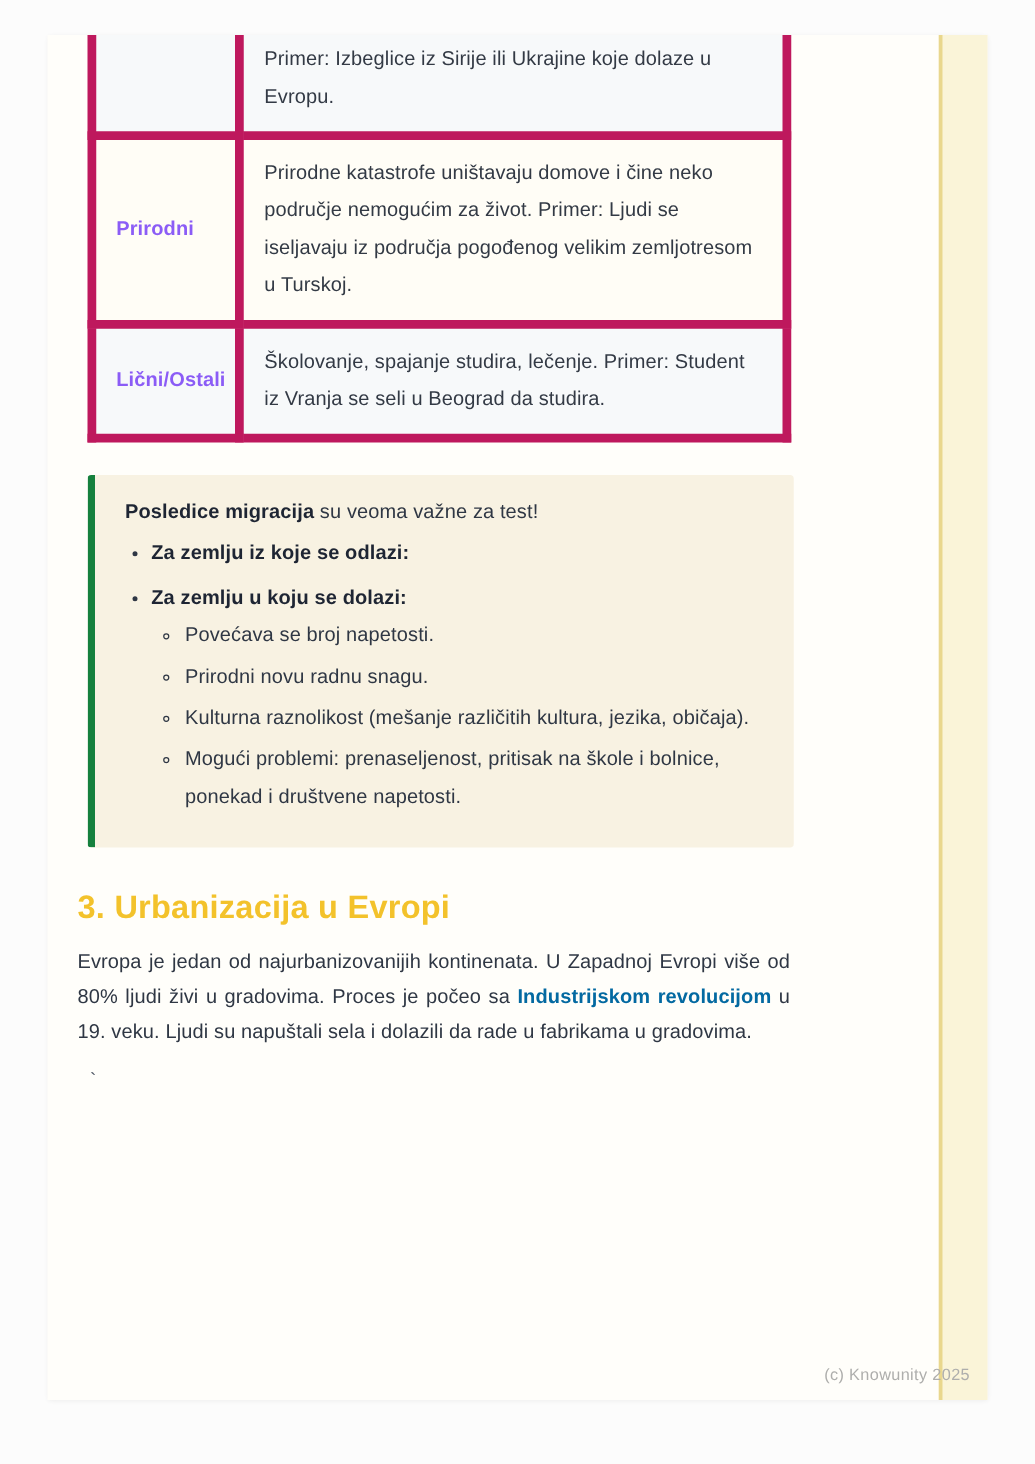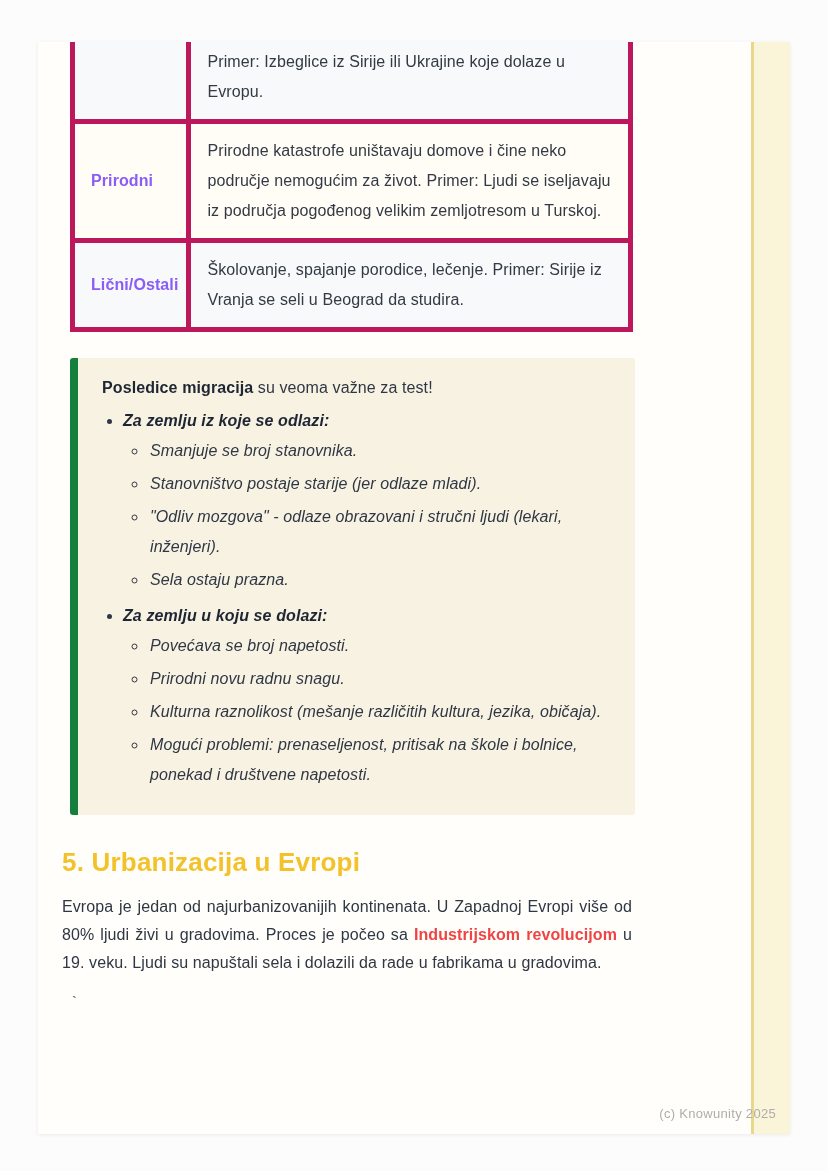--- a/index.html
+++ b/index.html
@@ -5,21 +5,21 @@
   * { margin: 0; padding: 0; box-sizing: border-box; }
   html, body {
     width: 828px; height: 1171px;
     background: #fcfcfc;
     font-family: "Liberation Sans", sans-serif;
     color: #2f3744;
     overflow: hidden;
   }
   .page {
     position: absolute;
-    left: 38px; top: 42px;
+    left: 38px; top: 28px;
     width: 752px; height: 1092px;
     background: #fffefa;
     box-shadow: 0 1px 4px rgba(0,0,0,0.07);
   }
   .accent-band {
     position: absolute;
     top: 0; right: 0;
     width: 39px; height: 100%;
     background: #faf4d8;
     border-left: 3px solid #e9d78d;
@@ -31,21 +31,21 @@
   }
   
   .mig-table {
     margin-left: 8px;
     width: 563px;
     border-collapse: collapse;
     font-size: 16px;
     letter-spacing: 0.1px;
   }
   .mig-table td {
-    border: 5px solid #be185d;
+    border: 7px solid #be185d;
     vertical-align: middle;
     line-height: 30px;
   }
   .mig-table tr.cut td { border-top: none; }
   .mig-table .cell-label {
     width: 116px;
     font-weight: bold;
     color: #8b5cf6;
     padding: 10px 8px 10px 16px;
   }
@@ -53,31 +53,31 @@
   .mig-table tr.stripe { background: #f7f9fa; }
   .mig-table tr.plain  { background: #fffdf6; }
   .mig-table tr.cut .cell-text { vertical-align: top; padding-top: 5px; height: 40px; }
   .mig-table tr.tall .cell-text { height: 105px; }
   .mig-table tr.last .cell-text { height: 78px; }
   
   .callout {
     margin: 26px 0 0 8px;
     width: 565px;
     background: #f8f2e2;
-    border-left: 8px solid #15803d;
+    border-left: 6px solid #15803d;
     border-radius: 3px;
     padding: 15px 26px 22px 24px;
     font-size: 16px;
     line-height: 30px;
     color: #2f3744;
     letter-spacing: 0.1px;
   }
   .callout .intro { margin-bottom: 2px; }
   .callout .intro b { color: #1e2533; }
-  ul.top-list { list-style: disc; padding-left: 21px; margin: 0; font-style: italic; }
+  ul.top-list { list-style: disc; padding-left: 21px; margin: 0; }
   ul.top-list > li { margin-top: 3px; }
   ul.top-list > li > .group-heading { font-weight: bold; color: #1e2533; }
   ul.sub-list { list-style: circle; padding-left: 25px; margin: 0; }
   ul.sub-list > li { margin-bottom: 3px; padding-left: 2px; }
   
   .section-heading {
     margin: 32px 0 0 0;
     font-size: 26px;
     font-weight: bold;
     color: #f3c22b;
@@ -85,21 +85,21 @@
   }
   .section-para {
     margin-top: 15px;
     width: 570px;
     font-size: 16px;
     line-height: 28px;
     text-align: justify;
     letter-spacing: 0.1px;
     color: #2f3744;
   }
-  .section-para b { color: #ef4444; margin-top: 36px; }
+  .section-para b { color: #0369a1; margin-top: 36px; }
   .stray {
     margin: 16px 0 0 10px;
     font-size: 15px;
     color: #4a5260;
   }
   
   .watermark {
     position: absolute;
     right: 14px; bottom: 13px;
     font-size: 13px;
@@ -121,49 +121,43 @@
         <tr class="cut stripe">
           <td class="cell-label"></td>
           <td class="cell-text">Primer: Izbeglice iz Sirije ili Ukrajine koje dolaze u Evropu.</td>
         </tr>
         <tr class="tall plain">
           <td class="cell-label">Prirodni</td>
           <td class="cell-text">Prirodne katastrofe uništavaju domove i čine neko područje nemogućim za život. Primer: Ljudi se iseljavaju iz područja pogođenog velikim zemljotresom u Turskoj.</td>
         </tr>
         <tr class="last stripe">
           <td class="cell-label">Lični/Ostali</td>
-          <td class="cell-text">Školovanje, spajanje porodice, lečenje. Primer: Sirije iz Vranja se seli u Beograd da studira.</td>
+          <td class="cell-text">Školovanje, spajanje studira, lečenje. Primer: Student iz Vranja se seli u Beograd da studira.</td>
         </tr>
       </tbody>
     </table>
 
     <div class="callout">
       <p class="intro"><b>Posledice migracija</b><span> su veoma važne za test!</span></p>
       <ul class="top-list">
         <li>
           <span class="group-heading">Za zemlju iz koje se odlazi:</span>
-          <ul class="sub-list">
-            <li>Smanjuje se broj stanovnika.</li>
-            <li>Stanovništvo postaje starije (jer odlaze mladi).</li>
-            <li>"Odliv mozgova" - odlaze obrazovani i stručni ljudi (lekari, inženjeri).</li>
-            <li>Sela ostaju prazna.</li>
-          </ul>
         </li>
         <li style="margin-top:6px;">
           <span class="group-heading">Za zemlju u koju se dolazi:</span>
           <ul class="sub-list">
             <li>Povećava se broj napetosti.</li>
             <li>Prirodni novu radnu snagu.</li>
             <li>Kulturna raznolikost (mešanje različitih kultura, jezika, običaja).</li>
             <li>Mogući problemi: prenaseljenost, pritisak na škole i bolnice, ponekad i društvene napetosti.</li>
           </ul>
         </li>
       </ul>
     </div>
 
-    <h2 class="section-heading">5. Urbanizacija u Evropi</h2>
+    <h2 class="section-heading">3. Urbanizacija u Evropi</h2>
     <p class="section-para"><span>Evropa je jedan od najurbanizovanijih kontinenata. U Zapadnoj Evropi više od 80% ljudi živi u gradovima. Proces je počeo sa </span><b>Industrijskom revolucijom</b><span> u 19. veku. Ljudi su napuštali sela i dolazili da rade u fabrikama u gradovima.</span></p>
 
     <p class="stray">`</p>
   </div>
 
   <div class="watermark">(c) Knowunity 2025</div>
 </div>
 
 </body></html>

